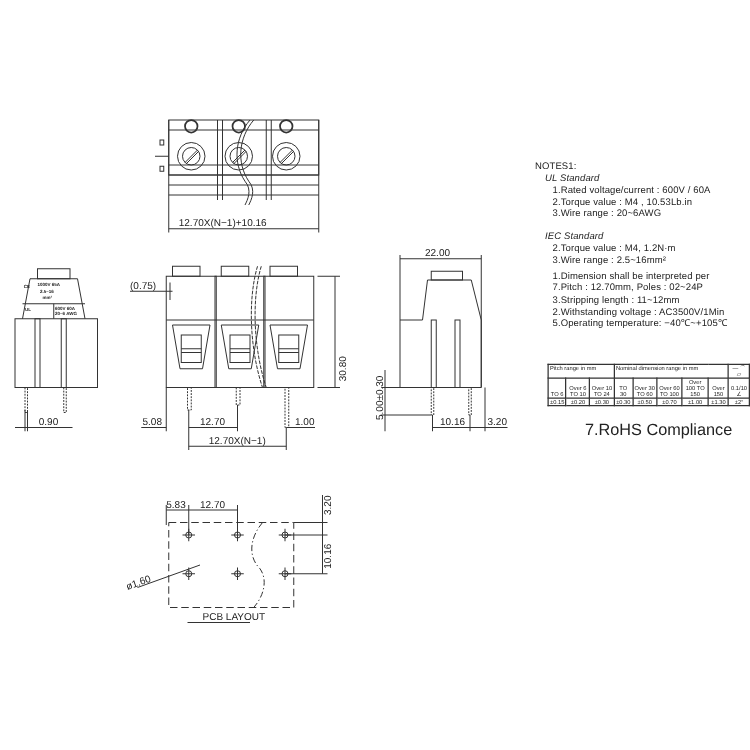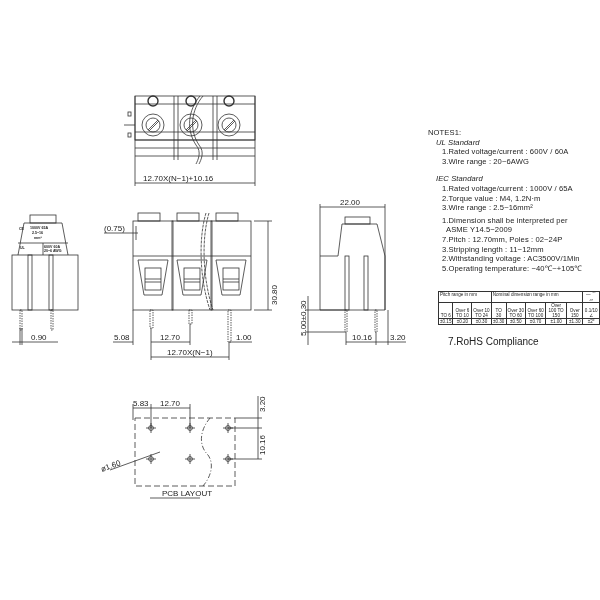--- a/index.html
+++ b/index.html
@@ -7,21 +7,21 @@
   svg.drawing { position:absolute; left:0; top:0; width:600px; height:600px; }
   svg text { font-family:"Liberation Sans", sans-serif; fill:#222; }
   .notes { position:absolute; left:428px; top:128px; width:172px; font-size:7.6px; line-height:9.6px; color:#222; letter-spacing:0.1px; }
   .notes .h { margin:0; }
   .notes .sub { padding-left:8px;font-style:italic; }
   .notes .it { padding-left:14px; white-space:nowrap; }
   .notes .gap { height:8px; }
   .tol { position:absolute; left:438px; top:291px; border-collapse:collapse; font-size:4.6px; line-height:5px; }
   .tol td { border:0.8px solid #333; padding:0 1px; text-align:center; vertical-align:bottom; }
   .tol td.l { text-align:left; vertical-align:top; }
-  .rohs { position:absolute; left:448px; top:336px; font-size:10px; }
+  .rohs { position:absolute; left:468px; top:336px; font-size:13px; }
 </style>
 </head>
 <body>
 
 <svg class="drawing" viewBox="0 0 600 600" xmlns="http://www.w3.org/2000/svg">
   <g stroke="#333" stroke-width="0.8" fill="none">
 
     <g>
       <rect x="135" y="96" width="120" height="44"></rect>
       <line x1="135" y1="104" x2="255" y2="104"></line>
@@ -229,29 +229,28 @@
     <text x="20" y="249">UL</text>
     <text x="44" y="248">600V 60A</text>
     <text x="44" y="252">20~6 AWG</text>
   </g>
 </svg>
 
 <div class="notes">
   <div class="h">NOTES1:</div>
   <div class="sub">UL Standard</div>
   <div class="it">1.Rated voltage/current : 600V / 60A</div>
+  <div class="it">2.Torque value : M4 , 10.53Lb.in</div>
   <div class="it">3.Wire range : 20~6AWG</div>
   <div class="gap"></div>
   <div class="sub">IEC Standard</div>
-  <div class="it">1.Rated voltage/current : 1000V / 65A</div>
   <div class="it">2.Torque value : M4, 1.2N·m</div>
   <div class="it">3.Wire range : 2.5~16mm²</div>
   <div class="gap" style="height:3px"></div>
   <div class="it">1.Dimension shall be interpreted per</div>
-  <div class="it" style="padding-left:18px">ASME Y14.5−2009</div>
   <div class="it">7.Pitch : 12.70mm, Poles : 02~24P</div>
   <div class="it">3.Stripping length : 11~12mm</div>
   <div class="it">2.Withstanding voltage : AC3500V/1Min</div>
   <div class="it">5.Operating temperature: −40℃~+105℃</div>
 </div>
 
 <table class="tol">
   <tbody>
       <tr>
     <td class="l" colspan="3">Pitch range in mm</td>

